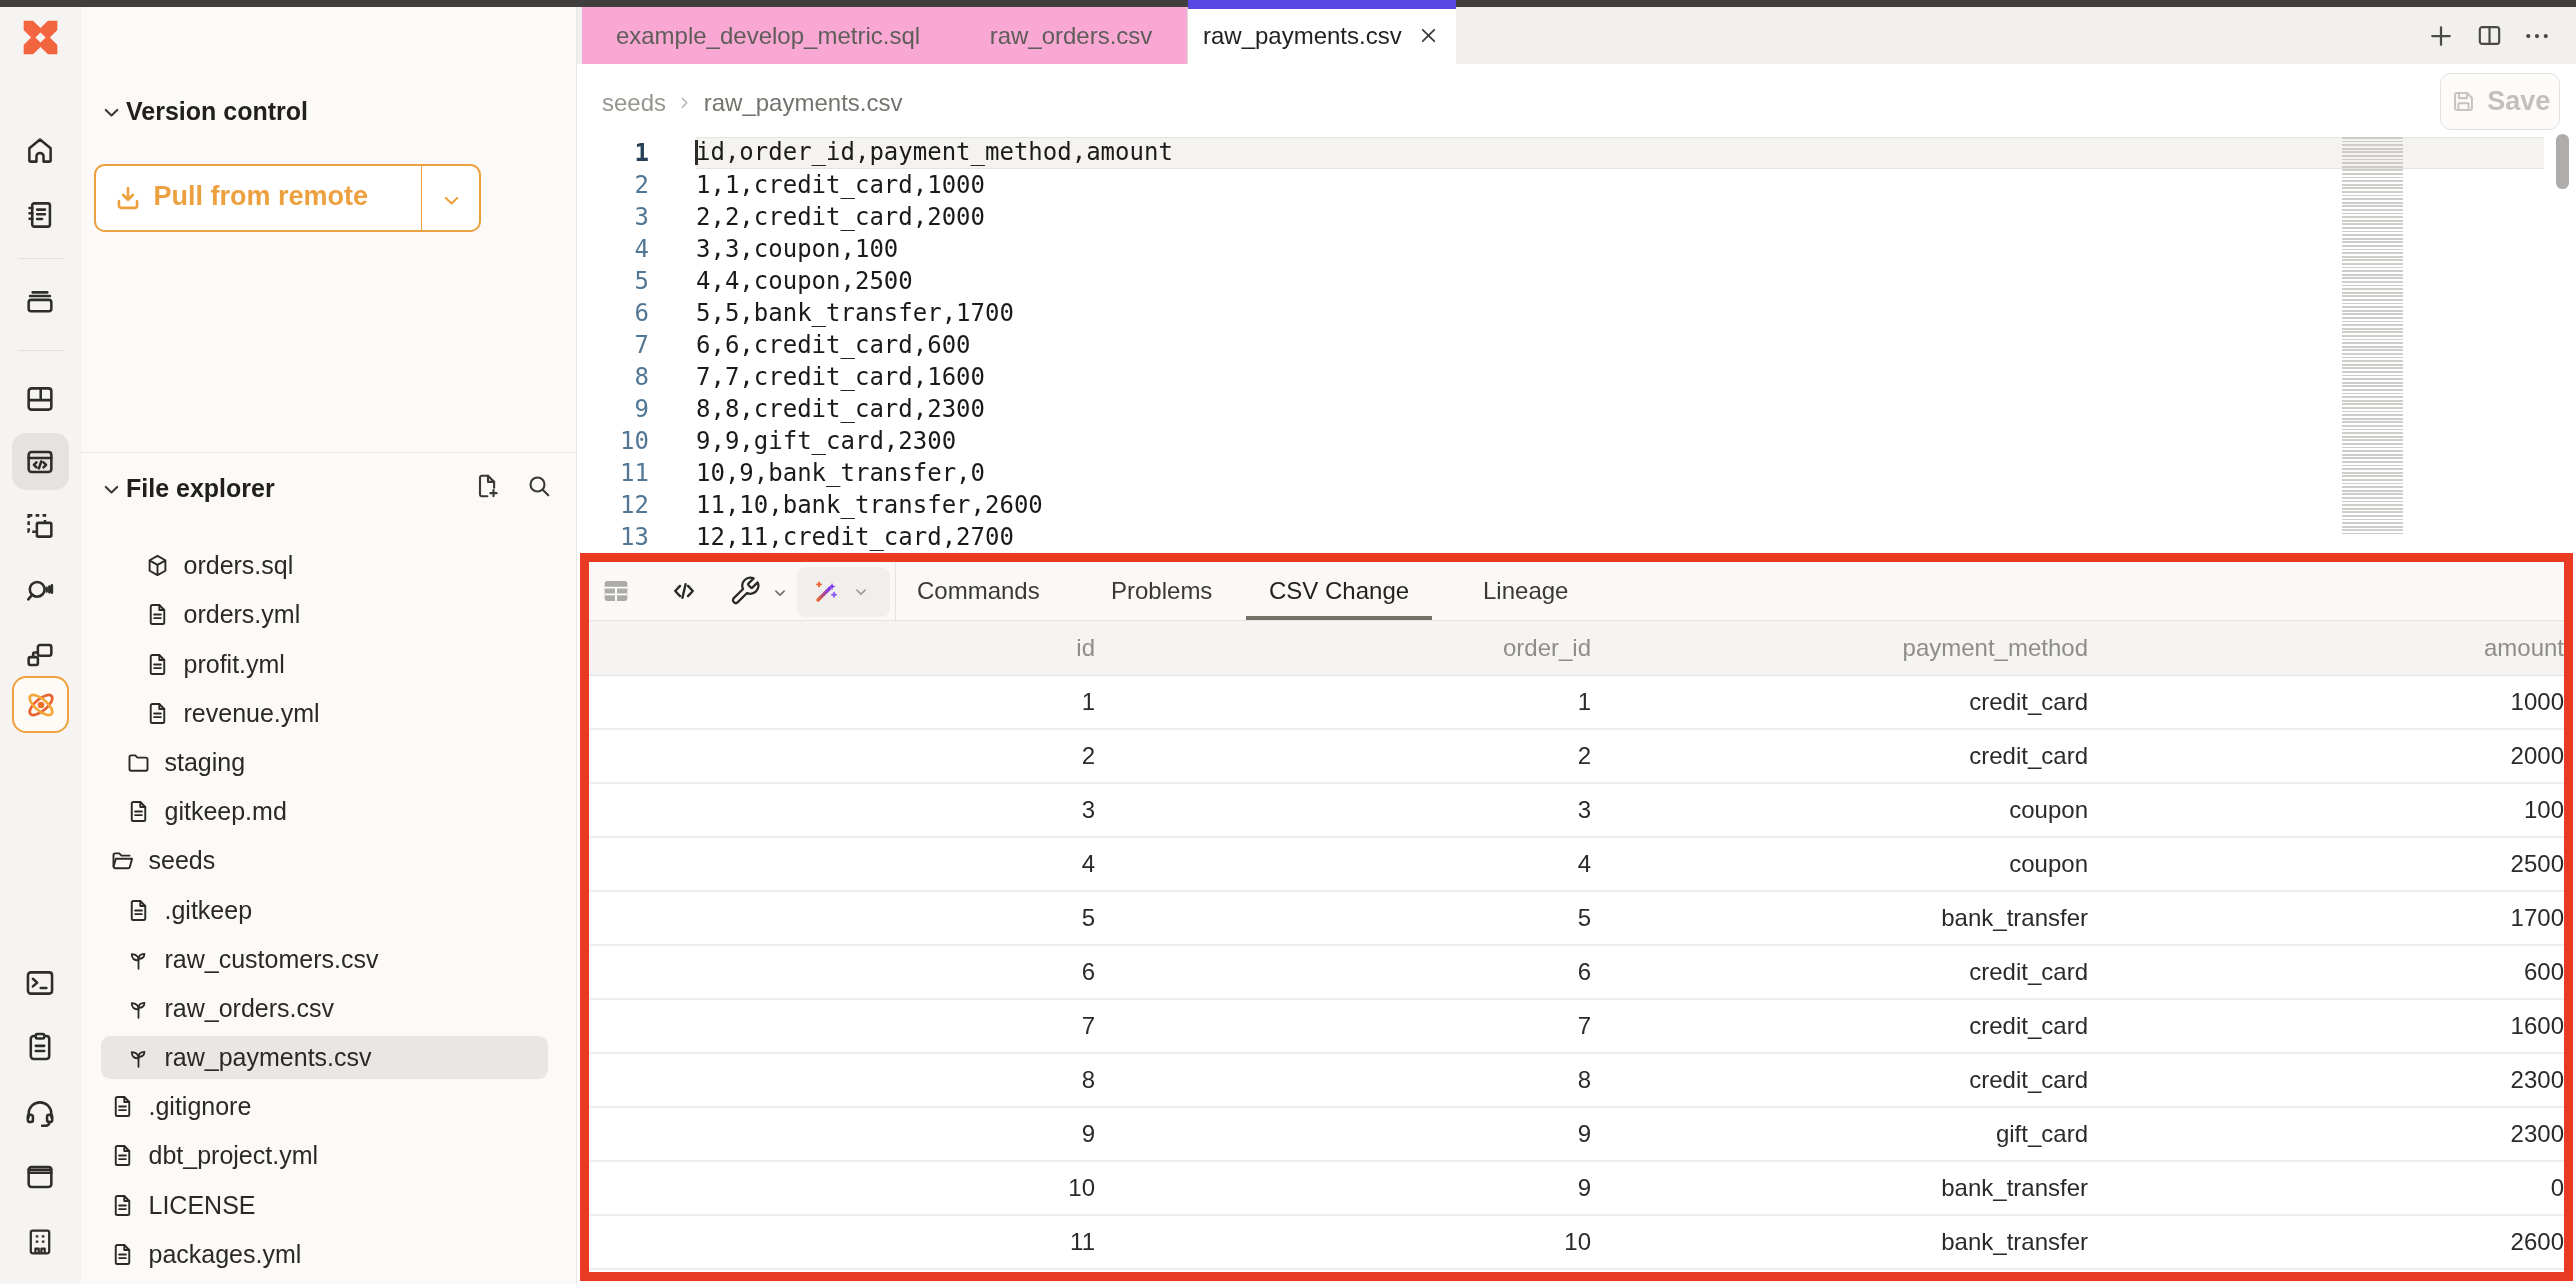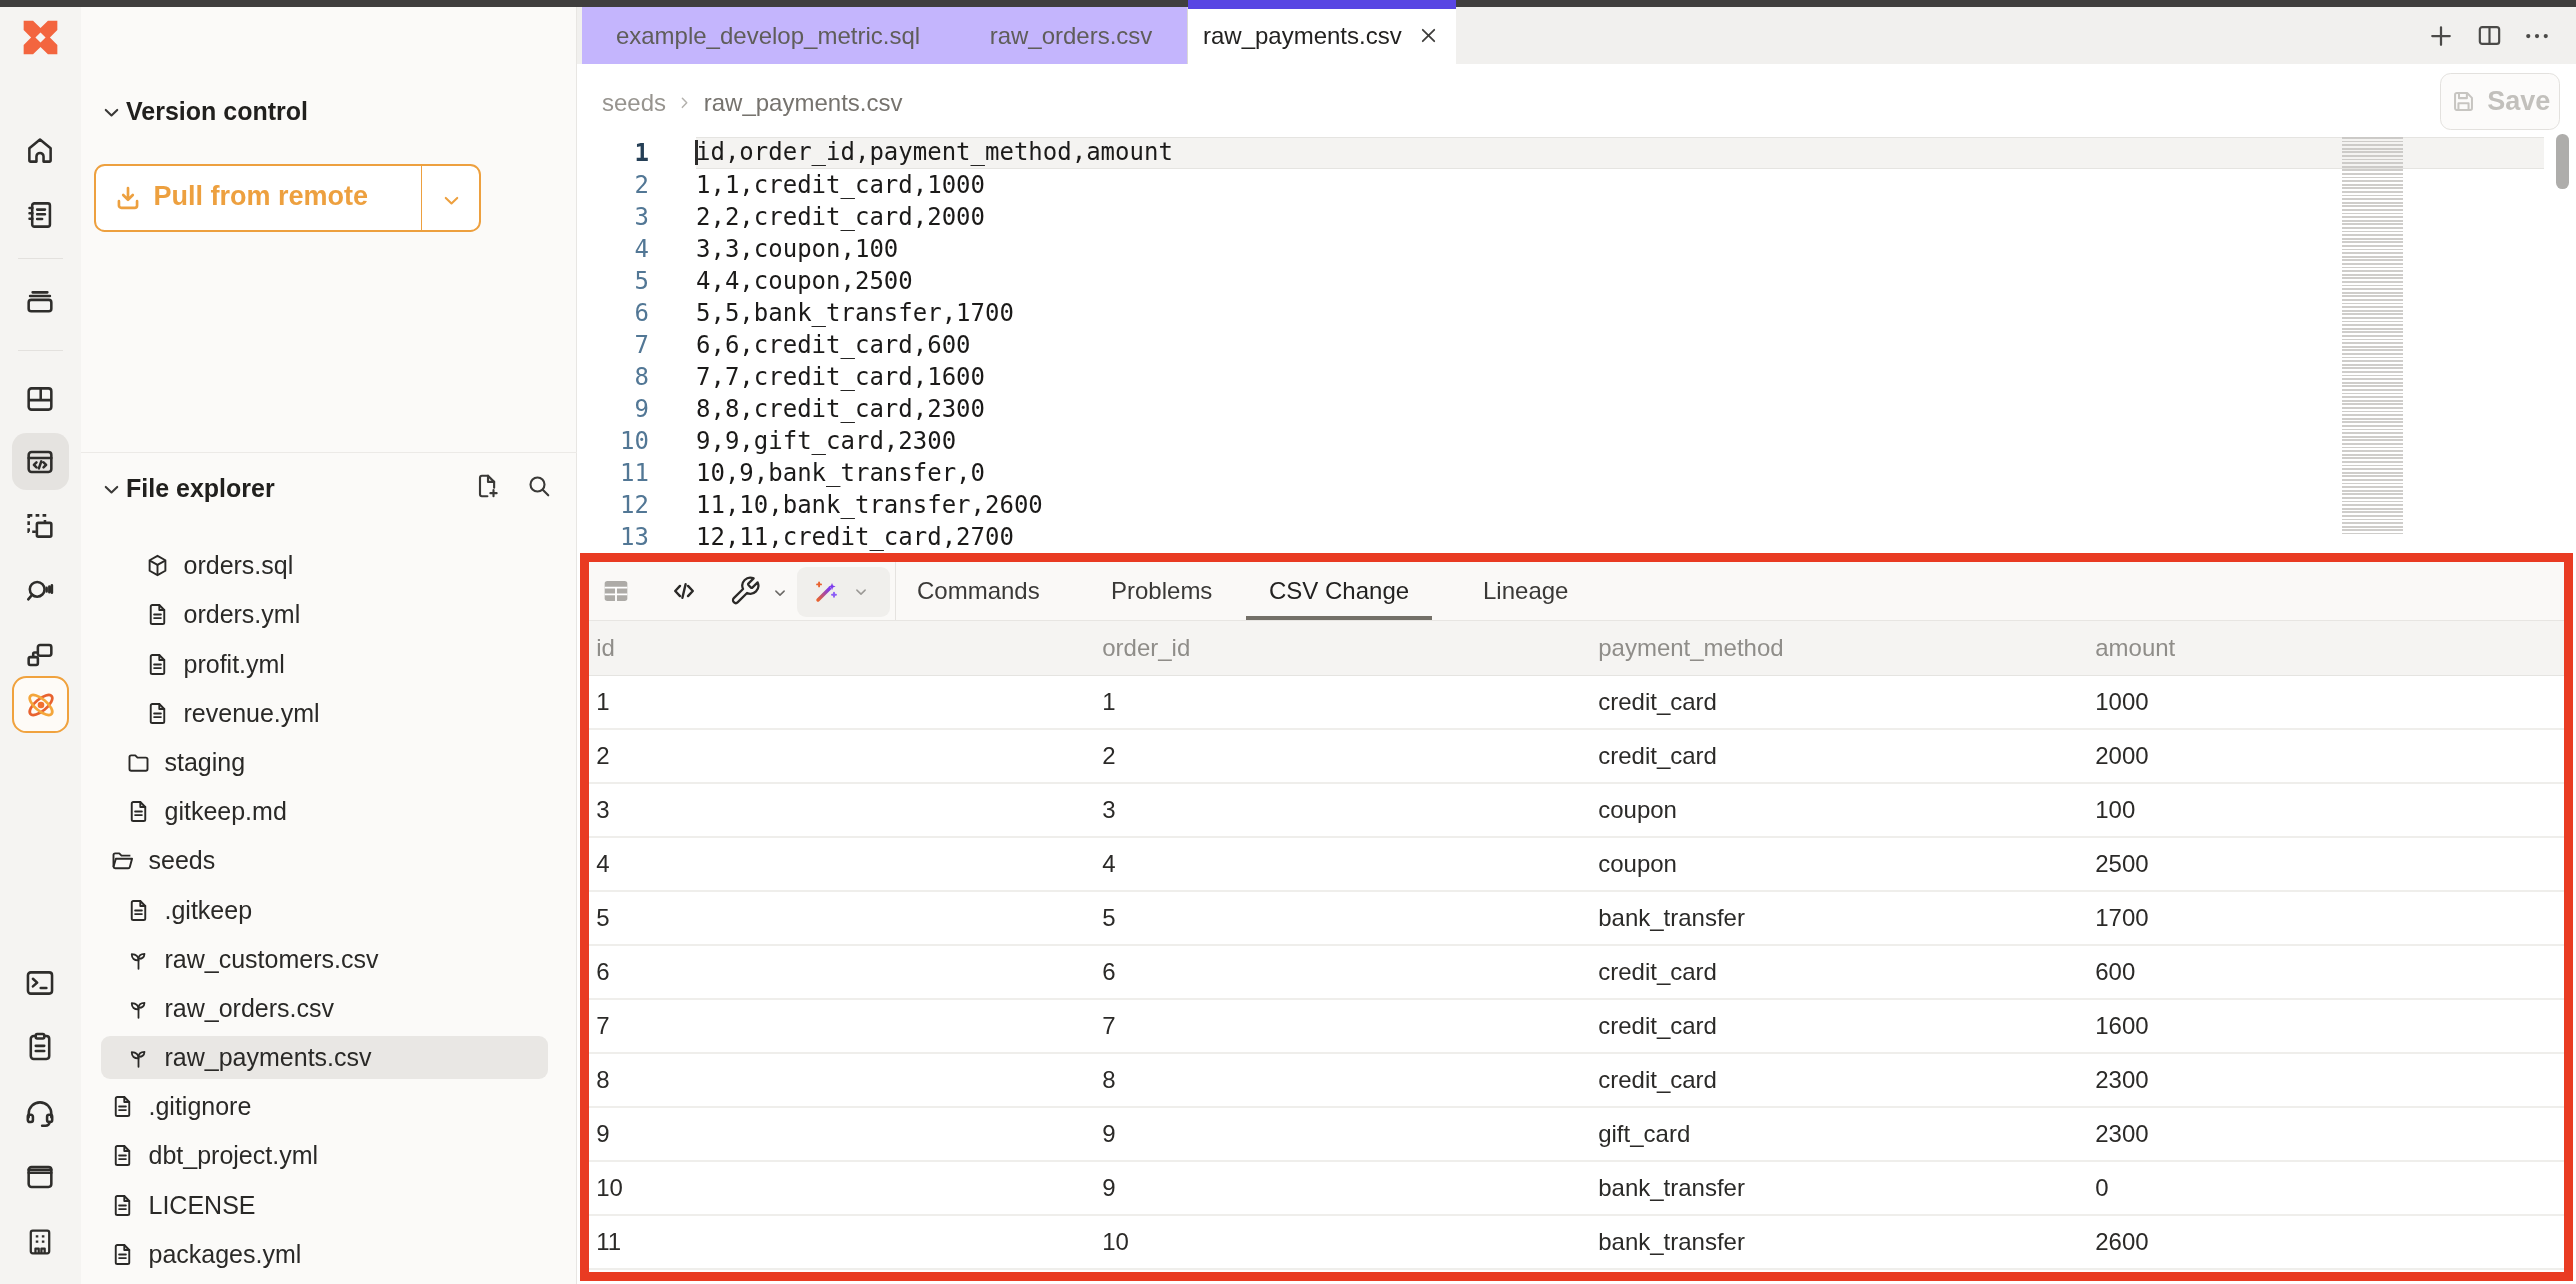--- a/index.html
+++ b/index.html
@@ -34,21 +34,21 @@
 
   .file-row{position:absolute;left:81px;width:496px;height:49px;display:flex;align-items:center;cursor:pointer;}
   .file-row .pill{position:absolute;left:19.7px;right:29.5px;top:2.7px;bottom:2.7px;border-radius:9px;background:transparent;}
   .file-row.selected .pill{background:#e9e7e4;}
   .file-row .ic{position:relative;flex:none;width:27px;height:27px;color:#2a2927;}
   .file-row .fl{position:relative;margin-left:12.5px;font-size:25px;color:#2a2927;white-space:nowrap;}
   .ind0 .ic{margin-left:28px;} .ind1 .ic{margin-left:44px;} .ind2 .ic{margin-left:63px;}
 
   
   .tabbar{left:577px;top:7.2px;width:1999px;height:57px;background:#f1f0ee;}
-  .tab{position:absolute;top:0;height:57px;background:#c4b5fd;border-right:0.9px solid #dbd9d6;box-sizing:border-box;
+  .tab{position:absolute;top:0;height:57px;background:#f9a8d4;border-right:0.9px solid #dbd9d6;box-sizing:border-box;
        display:flex;align-items:center;justify-content:center;cursor:pointer;}
   .tab .tl{font-size:24px;color:#5f5d5a;white-space:nowrap;}
   .tab.active{background:#ffffff;border-right:none;}
   .tab.active .tl{color:#232221;font-weight:500;}
   .tab.active::before{content:"";position:absolute;left:0;right:0;top:-7.2px;height:9px;background:#5946e3;}
   .tb-icon{position:absolute;top:14.3px;width:30px;height:30px;color:#4b4a48;cursor:pointer;}
 
   
   .editor{left:577px;top:64px;width:1999px;height:1220px;background:#ffffff;}
   .breadcrumb{position:absolute;left:25px;top:25px;display:flex;align-items:center;font-size:24px;}
@@ -73,21 +73,21 @@
                 border:9px solid #e93b22;box-sizing:border-box;z-index:5;}
   .pn-toolbar{position:absolute;left:0;top:0;right:0;height:59px;background:#faf9f7;border-bottom:0.9px solid #e7e5e2;box-sizing:border-box;}
   .pt-icon{position:absolute;top:13.4px;width:32px;height:32px;color:#2b2a28;cursor:pointer;}
   .chev-sm{position:absolute;top:21.5px;width:18px;height:18px;color:#6b6966;cursor:pointer;}
   .wand-pill{position:absolute;left:208px;top:4.5px;width:93px;height:50px;border-radius:9px;background:#f0efec;cursor:pointer;}
   .pn-vdiv{position:absolute;left:306px;top:0;width:0.9px;height:58px;background:#e5e3e0;}
   .pn-tab{position:absolute;top:0;height:58px;display:flex;align-items:center;font-size:24px;color:#3a3937;cursor:pointer;}
   .pn-tab.active{color:#232221;font-weight:500;}
   .pn-tab.active::after{content:"";position:absolute;left:-23px;right:-23px;bottom:0;height:4.5px;background:#737068;}
   .pn-table{position:absolute;left:0;top:59px;right:0;bottom:0;}
-  .tgrid{display:grid;grid-template-columns:506px 496px 497px 1fr;}
+  .tgrid{display:grid;grid-template-columns:506px 496px 497px 1fr;text-align:right;}
   .thead{background:#f5f4f2;border-bottom:0.9px solid #e5e4e1;height:55px;box-sizing:border-box;}
   .thead .hc{line-height:54px;padding-left:7.2px;font-size:24px;color:#8f8d89;}
   .trow{height:54px;border-bottom:2.7px solid #efeeeb;box-sizing:border-box;}
   .trow .tc{line-height:51px;padding-left:7.2px;font-size:24px;color:#2b2a28;white-space:nowrap;}
 </style>
 </head>
 <body>
 
 <div id="page">
 

